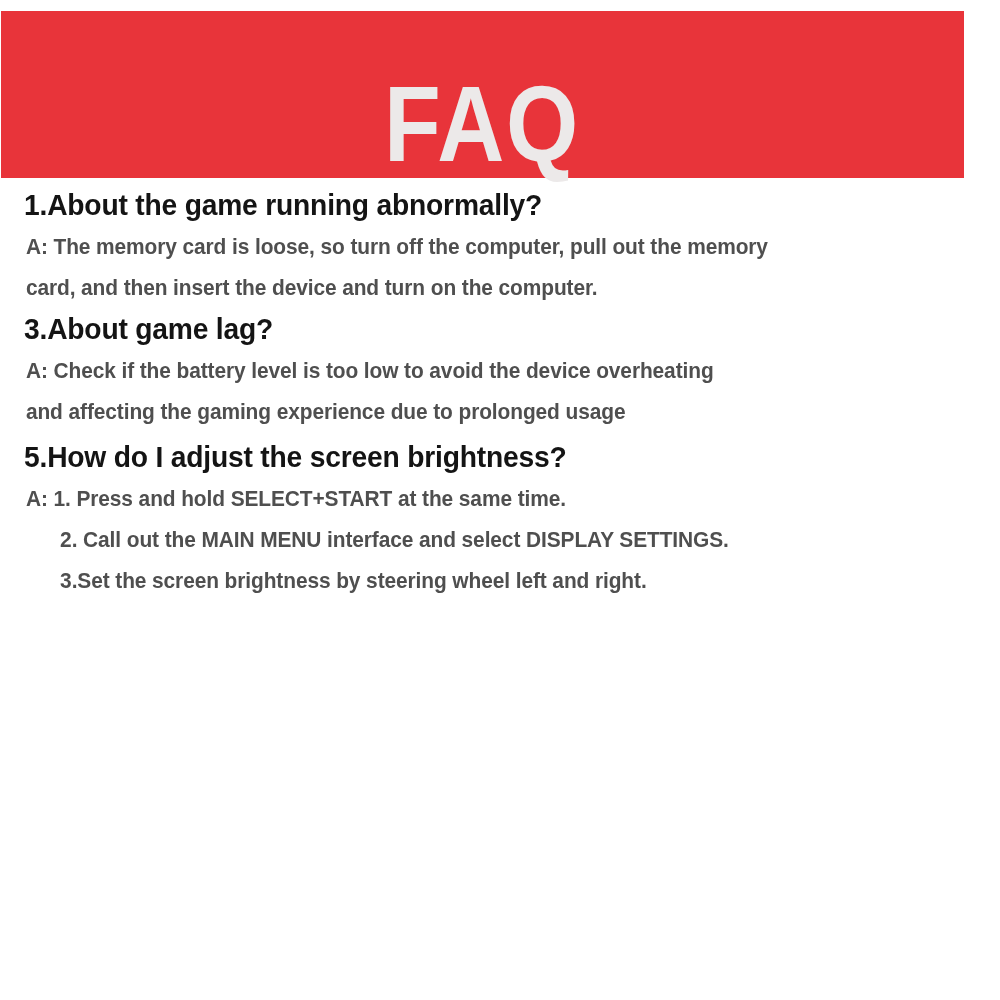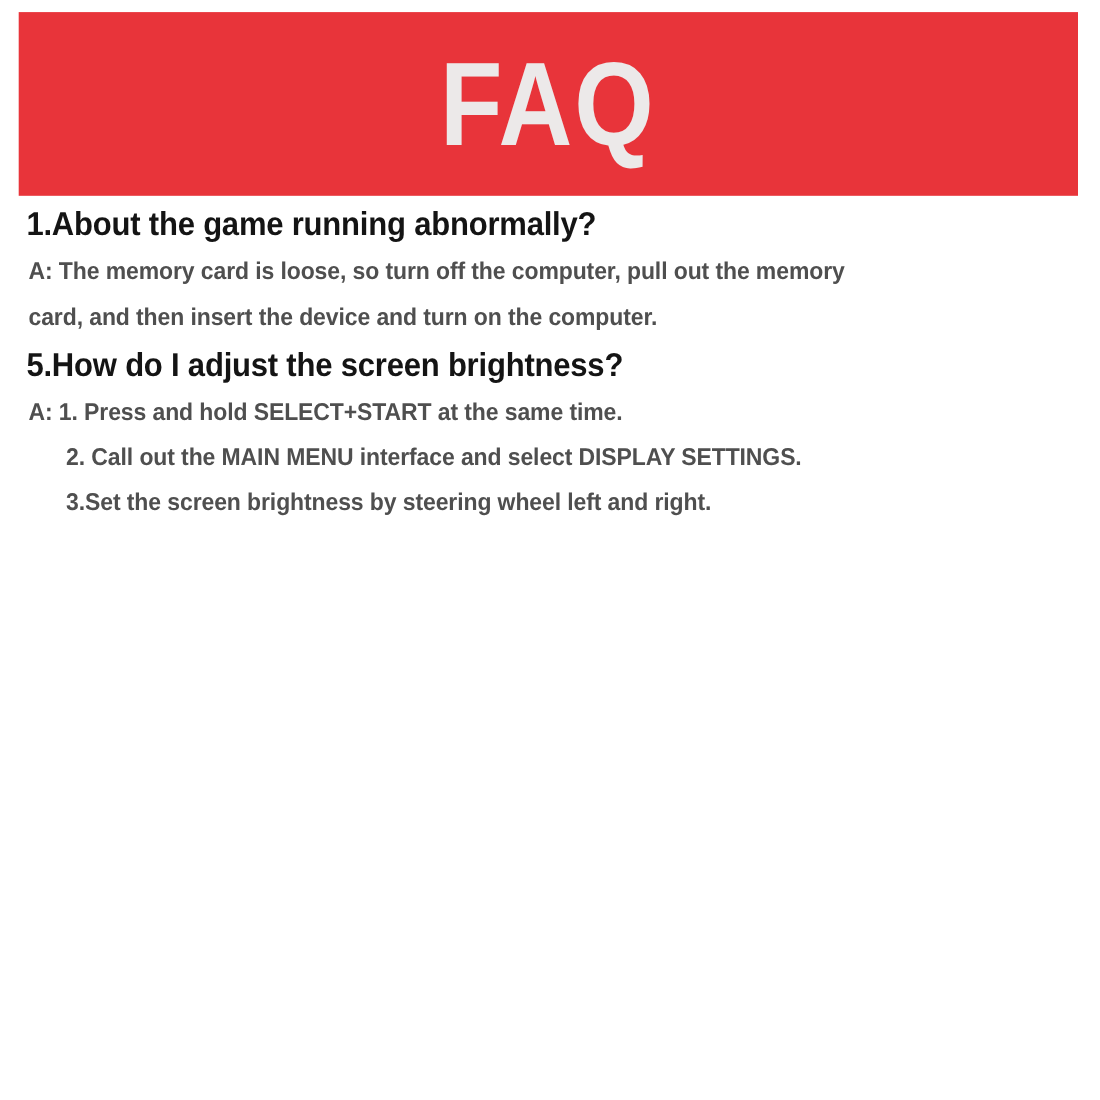--- a/index.html
+++ b/index.html
@@ -20,27 +20,27 @@
     position: relative;
     width: 1000px;
     height: 1000px;
     background: #ffffff;
     box-sizing: border-box;
   }
 
   
   .faq-banner {
     position: absolute;
-    left: 17px;
+    left: 1px;
     top: 11px;
     width: 963px;
     height: 167px;
     background: #e8343a;
     display: flex;
-    align-items: center;
+    align-items: flex-end;
     justify-content: center;
   }
   .faq-banner-title {
     color: #ece9e9;
     font-family: "Liberation Sans", "DejaVu Sans", sans-serif;
     font-weight: bold;
     font-size: 108px;
     line-height: 1;
     letter-spacing: 2px;
     transform: scaleX(0.86);
@@ -124,20 +124,27 @@
 
     <div class="faq-item q1">
       <div class="question">1.About the game running abnormally?</div>
       <div class="answer">
         <span class="answer-line">A: The memory card is loose, so turn off the computer, pull out the memory</span>
         <span class="answer-line">card, and then insert the device and turn on the computer.</span>
       </div>
     </div>
 
 
+    <div class="faq-item q3">
+      <div class="question">3.About game lag?</div>
+      <div class="answer">
+        <span class="answer-line">A: Check if the battery level is too low to avoid the device overheating</span>
+        <span class="answer-line">and affecting the gaming experience due to prolonged usage</span>
+      </div>
+    </div>
 
 
     <div class="faq-item q5">
       <div class="question">5.How do I adjust the screen brightness?</div>
       <div class="answer">
         <span class="answer-line">A: 1. Press and hold SELECT+START at the same time.</span>
         <span class="answer-line indent">2. Call out the MAIN MENU interface and select DISPLAY SETTINGS.</span>
         <span class="answer-line indent">3.Set the screen brightness by steering wheel left and right.</span>
       </div>
     </div>

